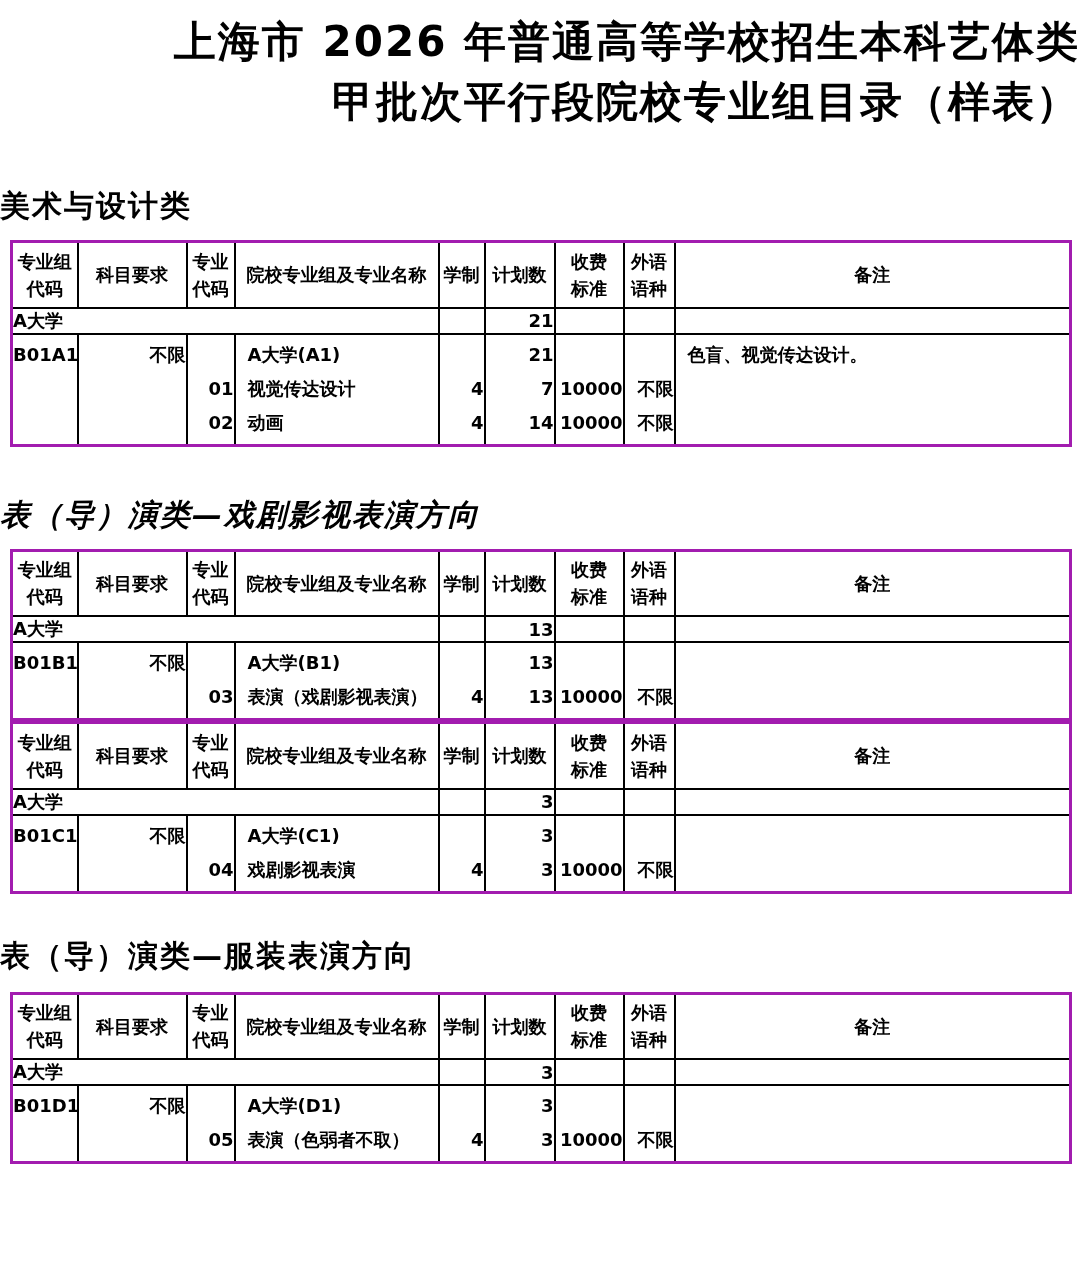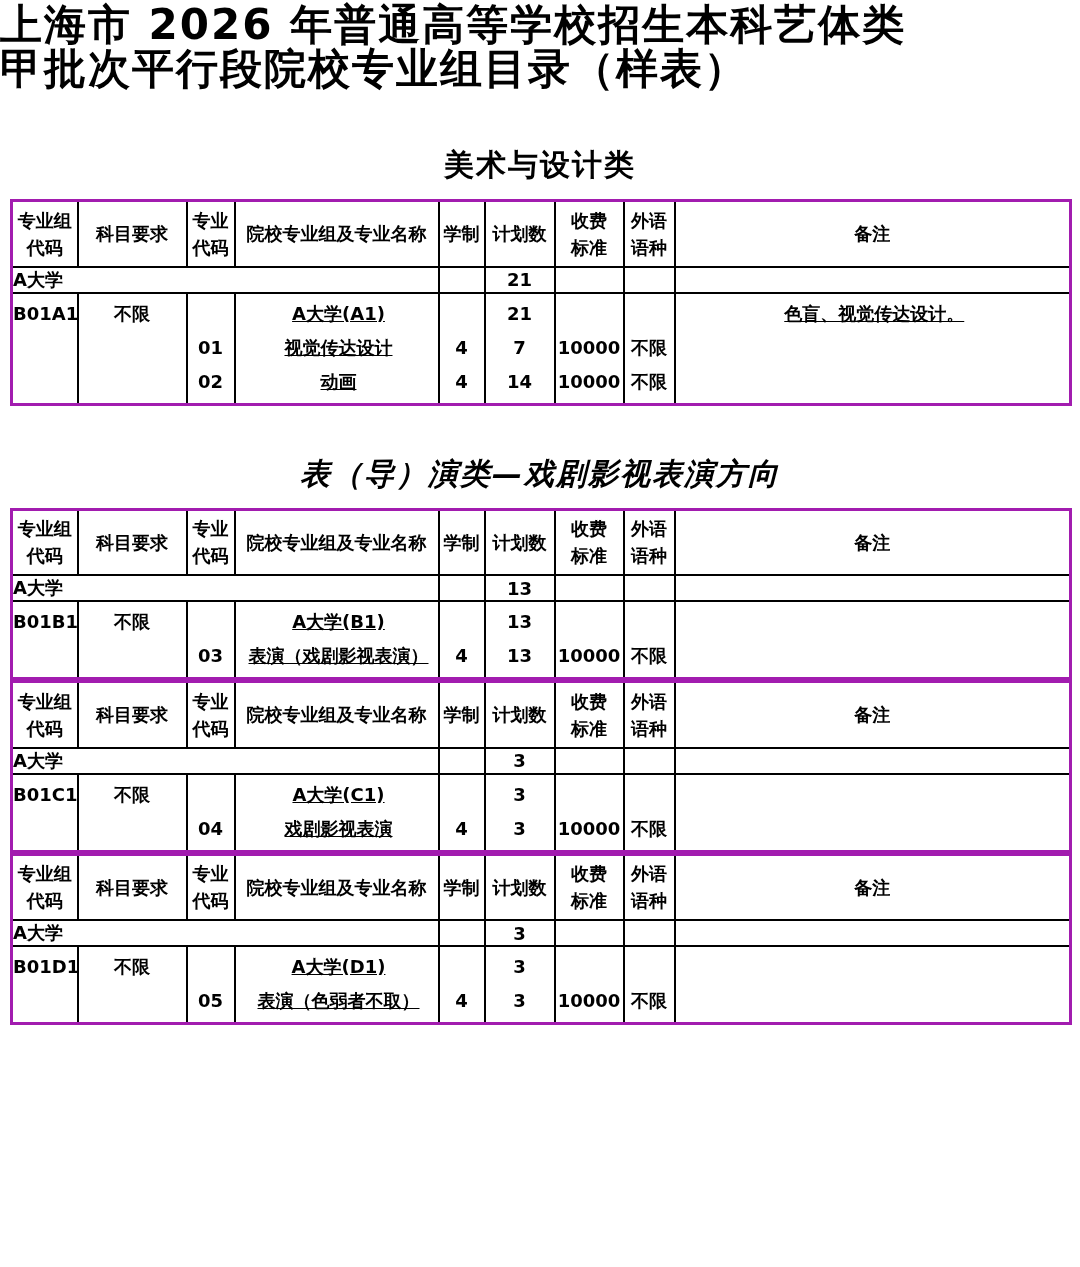--- a/index.html
+++ b/index.html
@@ -9,29 +9,29 @@
     width: 1080px;
   }
   body {
     font-family: "DejaVu Sans", "Liberation Sans", sans-serif;
     font-weight: bold;
     color: #000;
     height: 1267px;
     overflow: hidden;
   }
   .doc-title {
+    text-align: right;
+    font-size: 42px;
+    line-height: 60px;
+    letter-spacing: 2px;
+    margin-top: 12px;
+    white-space: pre-line;
+  }
+  .section-title {
     text-align: left;
-    font-size: 42px;
-    line-height: 44px;
-    letter-spacing: 2px;
-    margin-top: 3px;
-    white-space: pre-line;
-  }
-  .section-title {
-    text-align: center;
     font-size: 30px;
     letter-spacing: 2px;
     line-height: 36px;
   }
   .st1 { margin-top: 56px; margin-bottom: 16px; }
   .st2 { margin-top: 50px; margin-bottom: 16px; font-style: italic; }
   .st3 { margin-top: 48px; margin-bottom: 15px; }
   .st4 { margin-top: 44px; margin-bottom: 18px; }
   table.catalog {
     border-collapse: collapse;
@@ -49,31 +49,30 @@
   }
   table.catalog thead th {
     height: 66px;
     text-align: center;
     vertical-align: middle;
     line-height: 27px;
     white-space: pre-line;
   }
   tr.summary td { height: 21px; }
   td.org { text-align: left; padding-left: 8px; }
-  .ctr { text-align: center; }
+  .ctr { text-align: right; }
   tr.block td {
     vertical-align: top;
     padding-top: 3px;
     padding-bottom: 4px;
   }
   .line { height: 34px; line-height: 34px; white-space: nowrap; }
   td.namecol .line, td.remarkcol .line {
-    text-align: center;
-    padding-left: 4px;
-    text-decoration: underline;
+    text-align: left;
+    padding-left: 12px;
   }
 </style>
 </head>
 <body>
 
 <div class="doc-title">上海市 2026 年普通高等学校招生本科艺体类
 甲批次平行段院校专业组目录（样表）</div>
 
 <div>
   <div class="section-title st1">美术与设计类</div>
@@ -311,20 +310,21 @@
         </td>
         <td class="remarkcol">
           <div class="line"></div>
         </td>
       </tr>
     </tbody>
   </table>
 </div>
 
 <div>
+  <div class="section-title st4">表（导）演类—服装表演方向</div>
   <table class="catalog">
     <colgroup>
       <col style="width:66px">
         <col style="width:109px">
         <col style="width:48px">
         <col style="width:204px">
         <col style="width:46px">
         <col style="width:70px">
         <col style="width:69px">
         <col style="width:51px">

